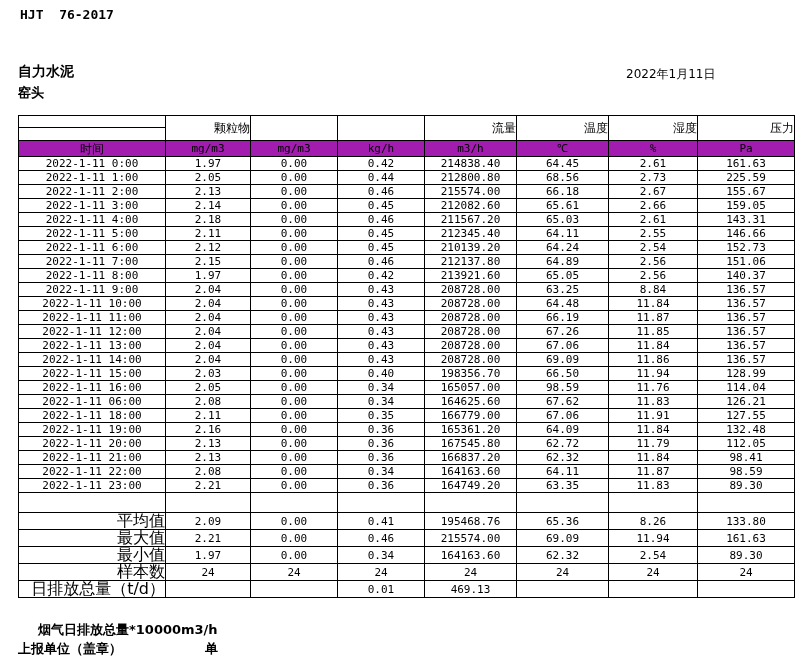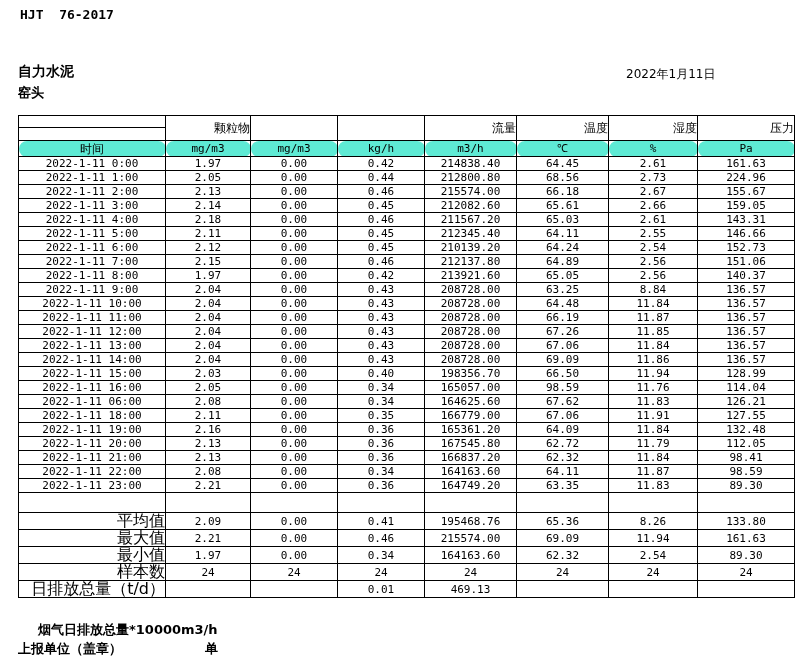--- a/index.html
+++ b/index.html
@@ -77,24 +77,23 @@
     white-space: nowrap;
   }
   tr.ghead td {
     font-family: "DejaVu Sans", "Liberation Sans", sans-serif;
     font-size: 12px;
     font-weight: normal;
   }
   tr.ghead-a td { height: 11px; text-align: right; }
   tr.ghead-b td { height: 12px; }
   tr.units td {
-    background: #5eead4;
+    background: #a21caf;
     height: 15px;
     font-size: 11px;
-    border-radius: 8px;
   }
   tr.units td.time-h {
     font-family: "DejaVu Sans", "Liberation Sans", sans-serif;
     font-size: 12px;
   }
   tbody tr td { height: 13px; }
   tr.gap td { height: 19px; }
   tr.summary td { height: 13px; }
   tr.summary td.label {
     font-family: "DejaVu Sans", "Liberation Sans", sans-serif;
@@ -180,21 +179,21 @@
           <td>161.63</td>
         </tr>
         <tr>
           <td>2022-1-11 1:00</td>
           <td>2.05</td>
           <td>0.00</td>
           <td>0.44</td>
           <td>212800.80</td>
           <td>68.56</td>
           <td>2.73</td>
-          <td>224.96</td>
+          <td>225.59</td>
         </tr>
         <tr>
           <td>2022-1-11 2:00</td>
           <td>2.13</td>
           <td>0.00</td>
           <td>0.46</td>
           <td>215574.00</td>
           <td>66.18</td>
           <td>2.67</td>
           <td>155.67</td>

